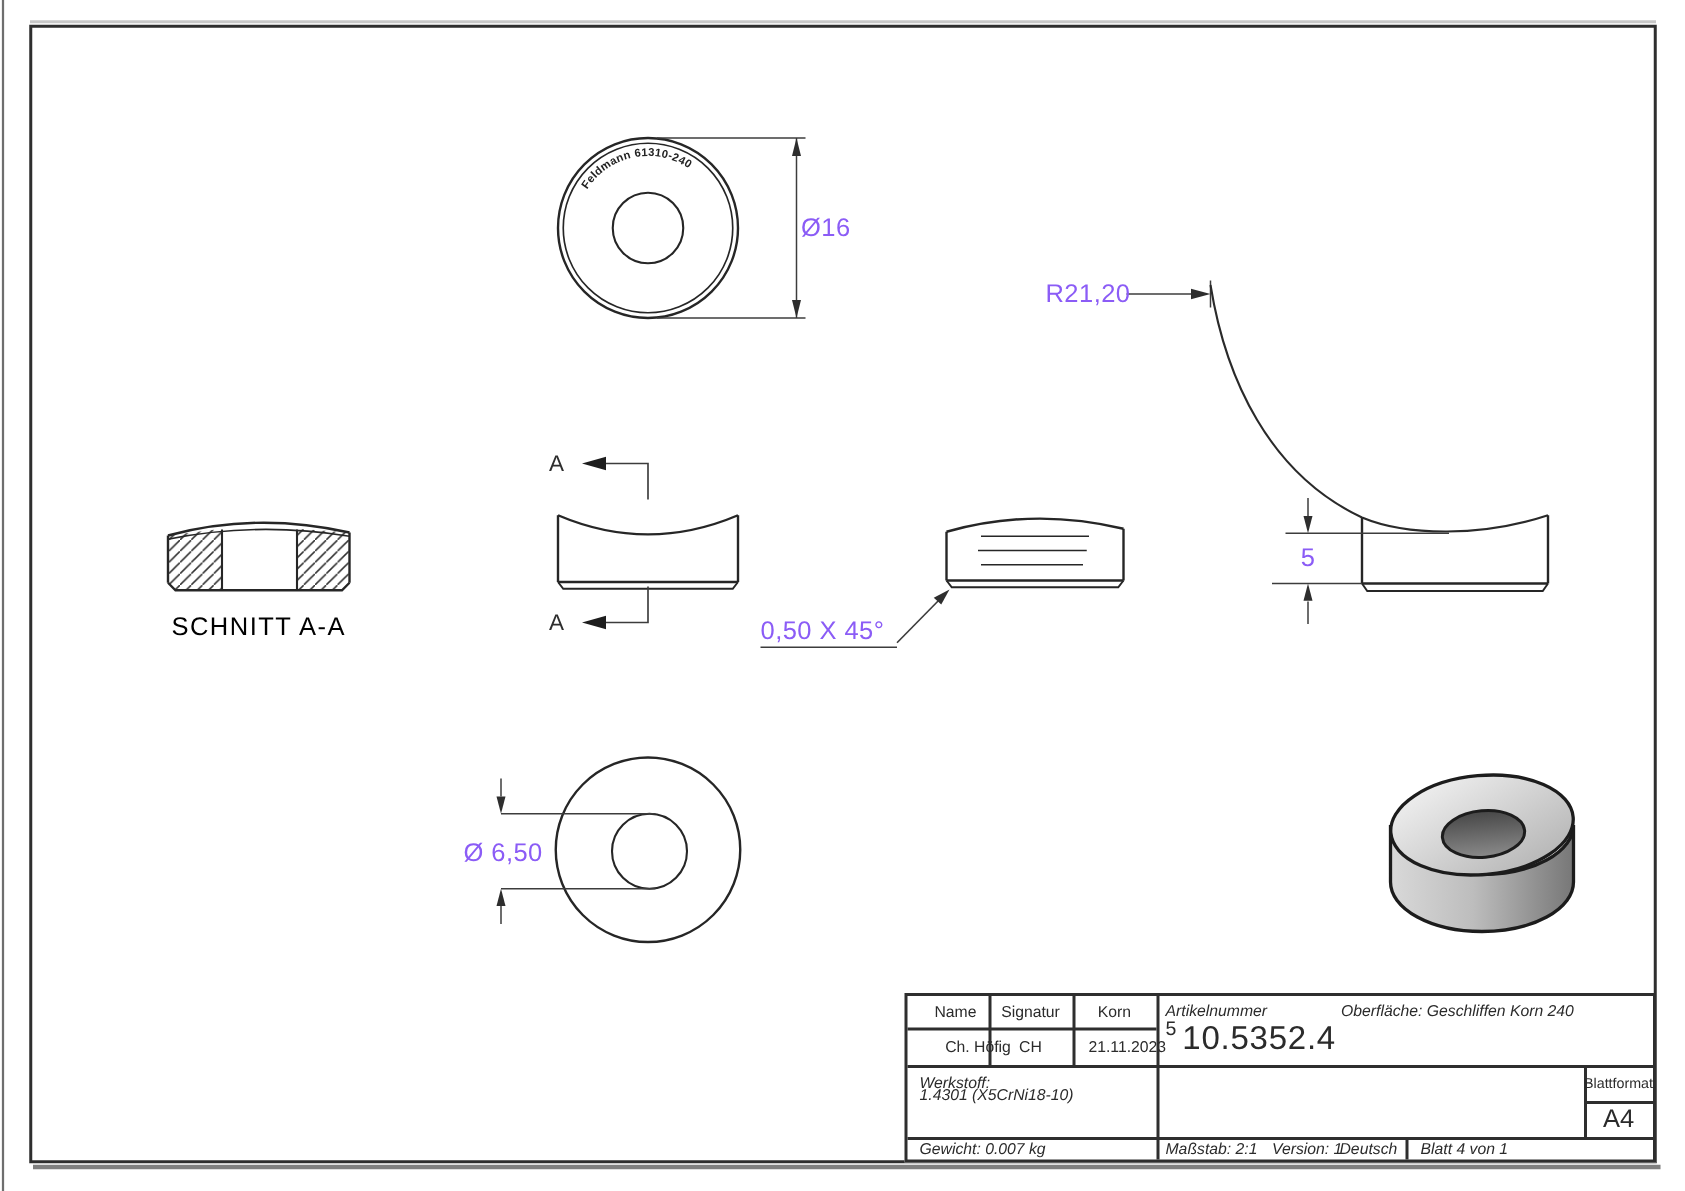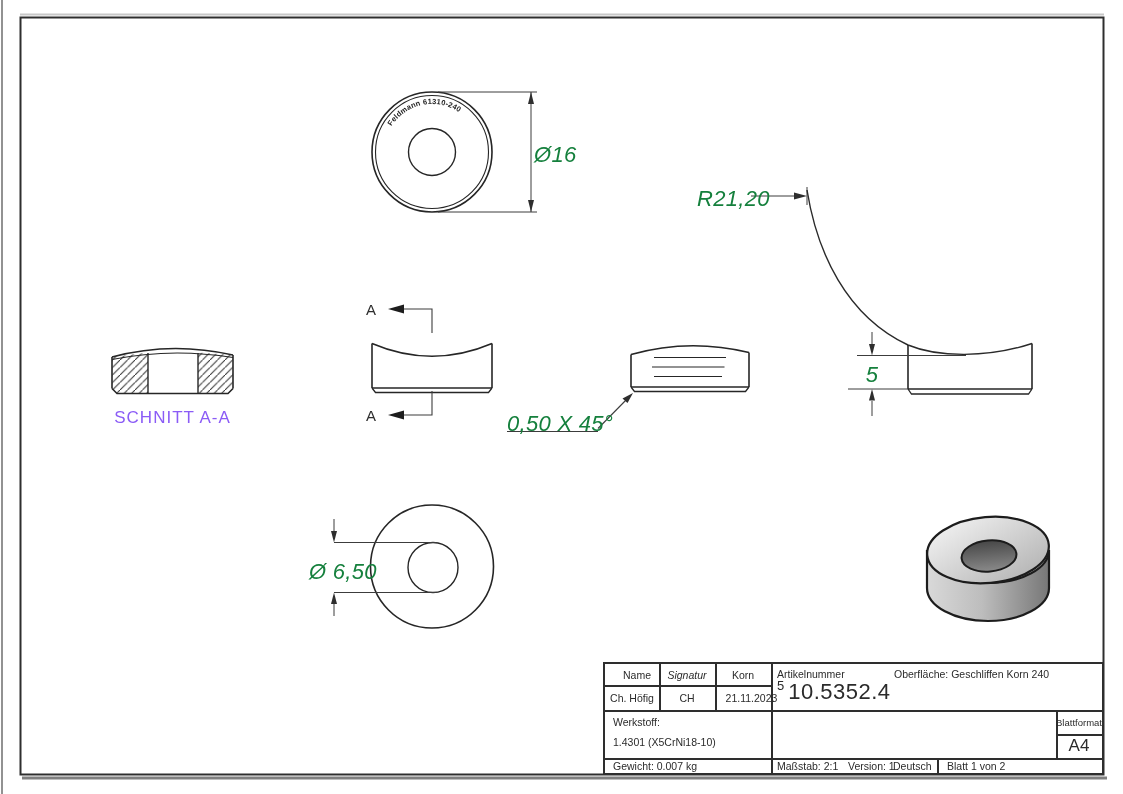--- a/index.html
+++ b/index.html
@@ -1,29 +1,29 @@
 <!DOCTYPE html>
 <html><head>
 <meta charset="utf-8">
 <style>
   html,body{margin:0;padding:0;background:#ffffff;}
   body{width:1123px;height:794px;position:relative;overflow:hidden;
        font-family:"Liberation Sans", sans-serif;color:#2b2b2b;}
   svg{position:absolute;left:0;top:0;}
-  .dimtext{position:absolute;font-size:22px;color:#15803d;letter-spacing:.3px;white-space:nowrap;font-style:italic;}
+  .dimtext{position:absolute;font-size:17px;color:#8b5cf6;letter-spacing:.3px;white-space:nowrap;}
   .marker{position:absolute;font-size:15px;color:#2e2e2e;}
-  .sectionlabel{position:absolute;font-size:17px;letter-spacing:1px;color:#8b5cf6;text-align:center;}
+  .sectionlabel{position:absolute;font-size:17px;letter-spacing:1px;color:#000000;text-align:center;}
   
   #titleblock{position:absolute;left:603px;top:662px;width:501px;height:113px;
       border:2px solid #2e2e2e;box-sizing:border-box;background:#fff;}
   .tb-hline,.tb-vline{position:absolute;background:#2e2e2e;}
   .tb-hline{height:1.5px;}
   .tb-vline{width:1.5px;}
   .tb-cell{position:absolute;font-size:10.5px;display:flex;align-items:center;justify-content:center;white-space:nowrap;}
-  .tb-text{position:absolute;font-size:10.5px;white-space:nowrap;}
+  .tb-text{position:absolute;font-size:10.5px;white-space:nowrap;font-style:italic;}
   .artnum{position:absolute;left:172px;top:14px;white-space:nowrap;}
   .artnum .sup{font-size:13px;vertical-align:9px;margin-right:4px;}
   .artnum .num{font-size:22px;letter-spacing:.5px;}
 </style>
 </head>
 <body>
 
 <svg width="1123" height="794" viewBox="0 0 1123 794">
   <defs>
     <pattern id="hatch" patternUnits="userSpaceOnUse" width="7.5" height="7.5">
@@ -166,36 +166,36 @@
   <div class="tb-hline" style="top:46px;left:0;width:497px;"></div>
   <div class="tb-hline" style="top:94px;left:0;width:497px;"></div>
   <div class="tb-hline" style="top:70px;left:451px;width:46px;"></div>
   <div class="tb-vline" style="left:54px;top:0;height:46px;"></div>
   <div class="tb-vline" style="left:110px;top:0;height:46px;"></div>
   <div class="tb-vline" style="left:166px;top:0;height:109px;"></div>
   <div class="tb-vline" style="left:451px;top:46px;height:48px;"></div>
   <div class="tb-vline" style="left:332px;top:94px;height:15px;"></div>
 
   <div class="tb-cell" style="left:0;top:0;width:64px;height:21px;">Name</div>
-  <div class="tb-cell" style="left:54px;top:0;width:56px;height:21px;font-style:italic;">Signatur</div>
+  <div class="tb-cell" style="left:54px;top:0;width:56px;height:21px;">Signatur</div>
   <div class="tb-cell" style="left:110px;top:0;width:56px;height:21px;">Korn</div>
-  <div class="tb-cell" style="left:0;top:21px;width:54px;height:25px;">Ch. Höfig</div>
+  <div class="tb-cell" style="left:0;top:21px;width:54px;height:25px;padding-left:20px;">Ch. Höfig</div>
   <div class="tb-cell" style="left:54px;top:21px;width:56px;height:25px;">CH</div>
   <div class="tb-cell" style="left:110px;top:21px;width:73px;height:25px;">21.11.2023</div>
 
   <div class="tb-text" style="left:172px;top:4px;">Artikelnummer</div>
   <div class="tb-text" style="left:289px;top:4px;">Oberfläche:  Geschliffen Korn 240</div>
   <div class="artnum">
     <span class="sup">5</span><span class="num">10.5352.4</span>
   </div>
 
   <div class="tb-text" style="left:8px;top:52px;">Werkstoff:</div>
-  <div class="tb-text" style="left:8px;top:72px;">1.4301 (X5CrNi18-10)</div>
+  <div class="tb-text" style="left:8px;top:60px;">1.4301 (X5CrNi18-10)</div>
 
   <div class="tb-text" style="left:8px;top:96px;">Gewicht: 0.007 kg</div>
   <div class="tb-text" style="left:172px;top:96px;">Maßstab: 2:1</div>
   <div class="tb-text" style="left:243px;top:96px;">Version: 1</div>
   <div class="tb-text" style="left:288px;top:96px;">Deutsch</div>
-  <div class="tb-text" style="left:342px;top:96px;">Blatt 1 von 2</div>
+  <div class="tb-text" style="left:342px;top:96px;">Blatt 4 von 1</div>
 
   <div class="tb-cell" style="left:451px;top:46px;width:46px;height:24px;font-size:9.5px;">Blattformat</div>
   <div class="tb-cell" style="left:451px;top:70px;width:46px;height:24px;font-size:17px;">A4</div>
 </div>
 
 </body></html>

